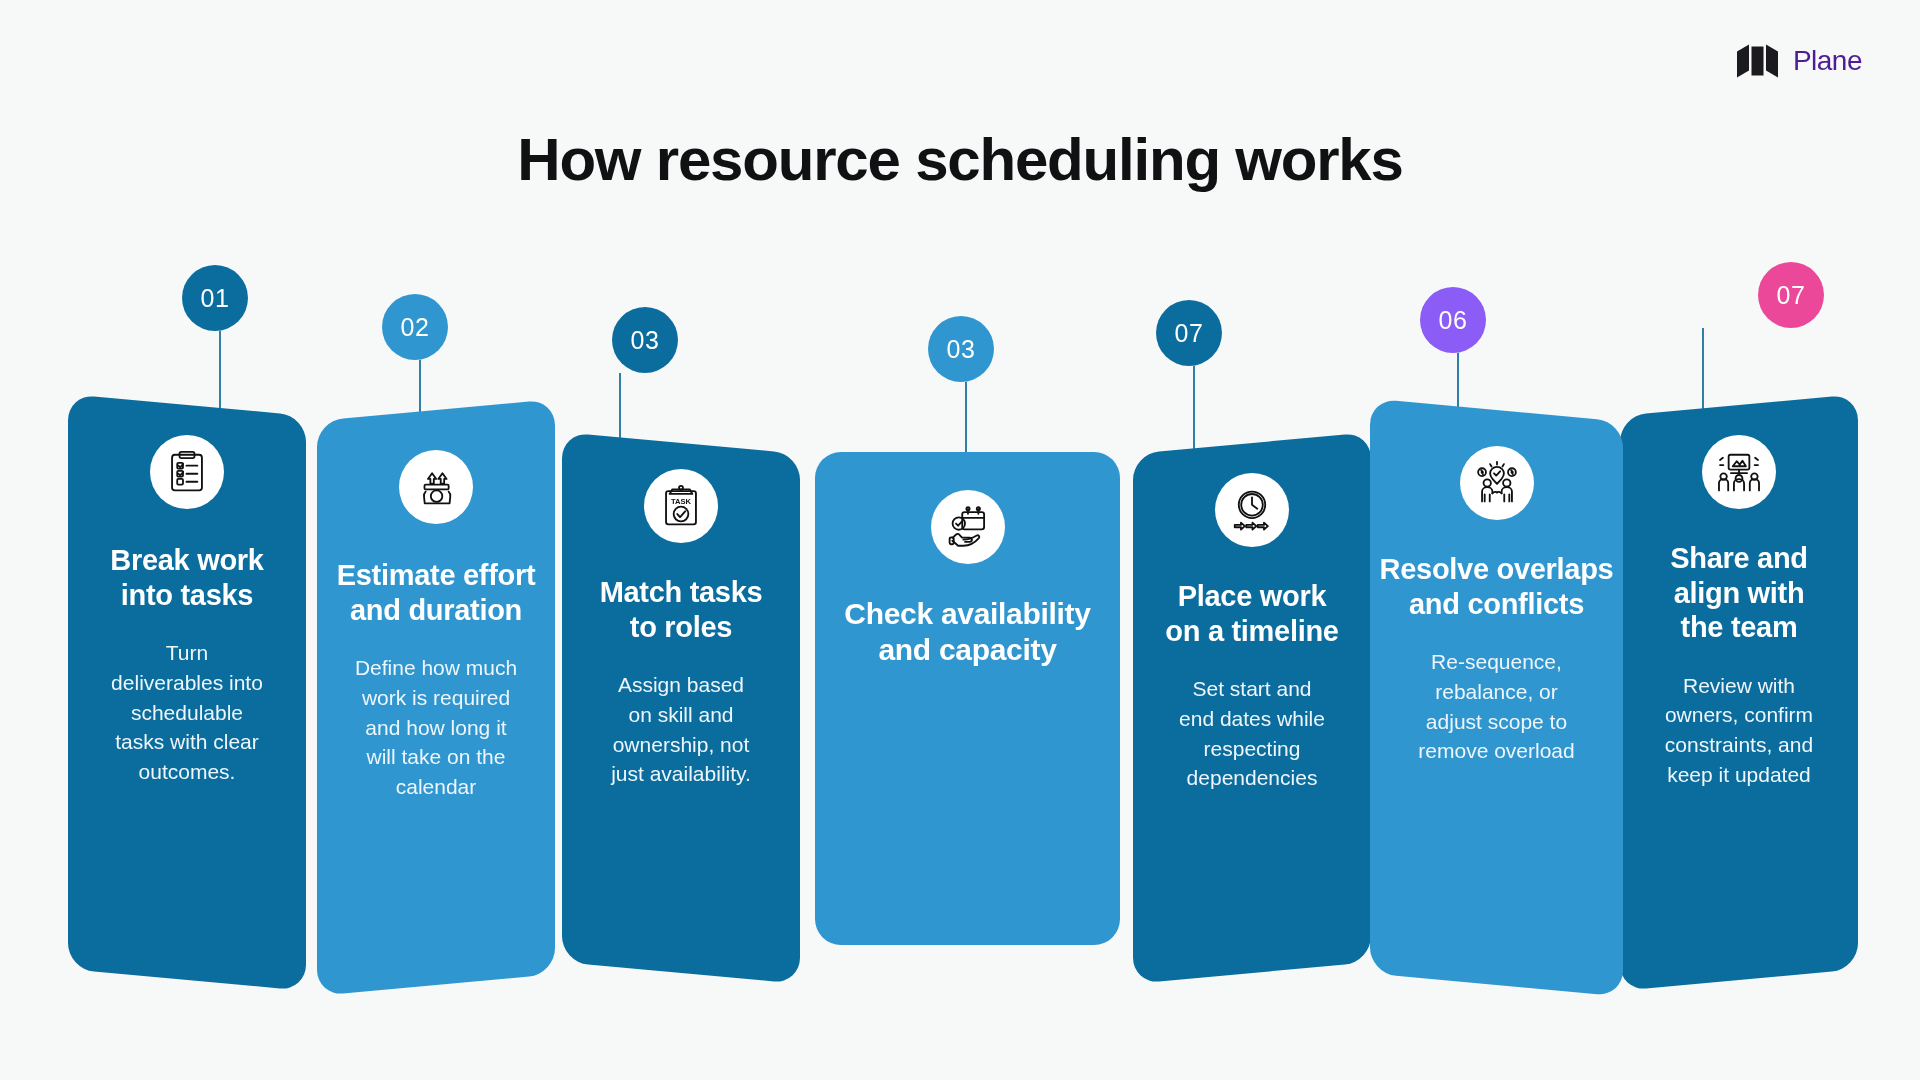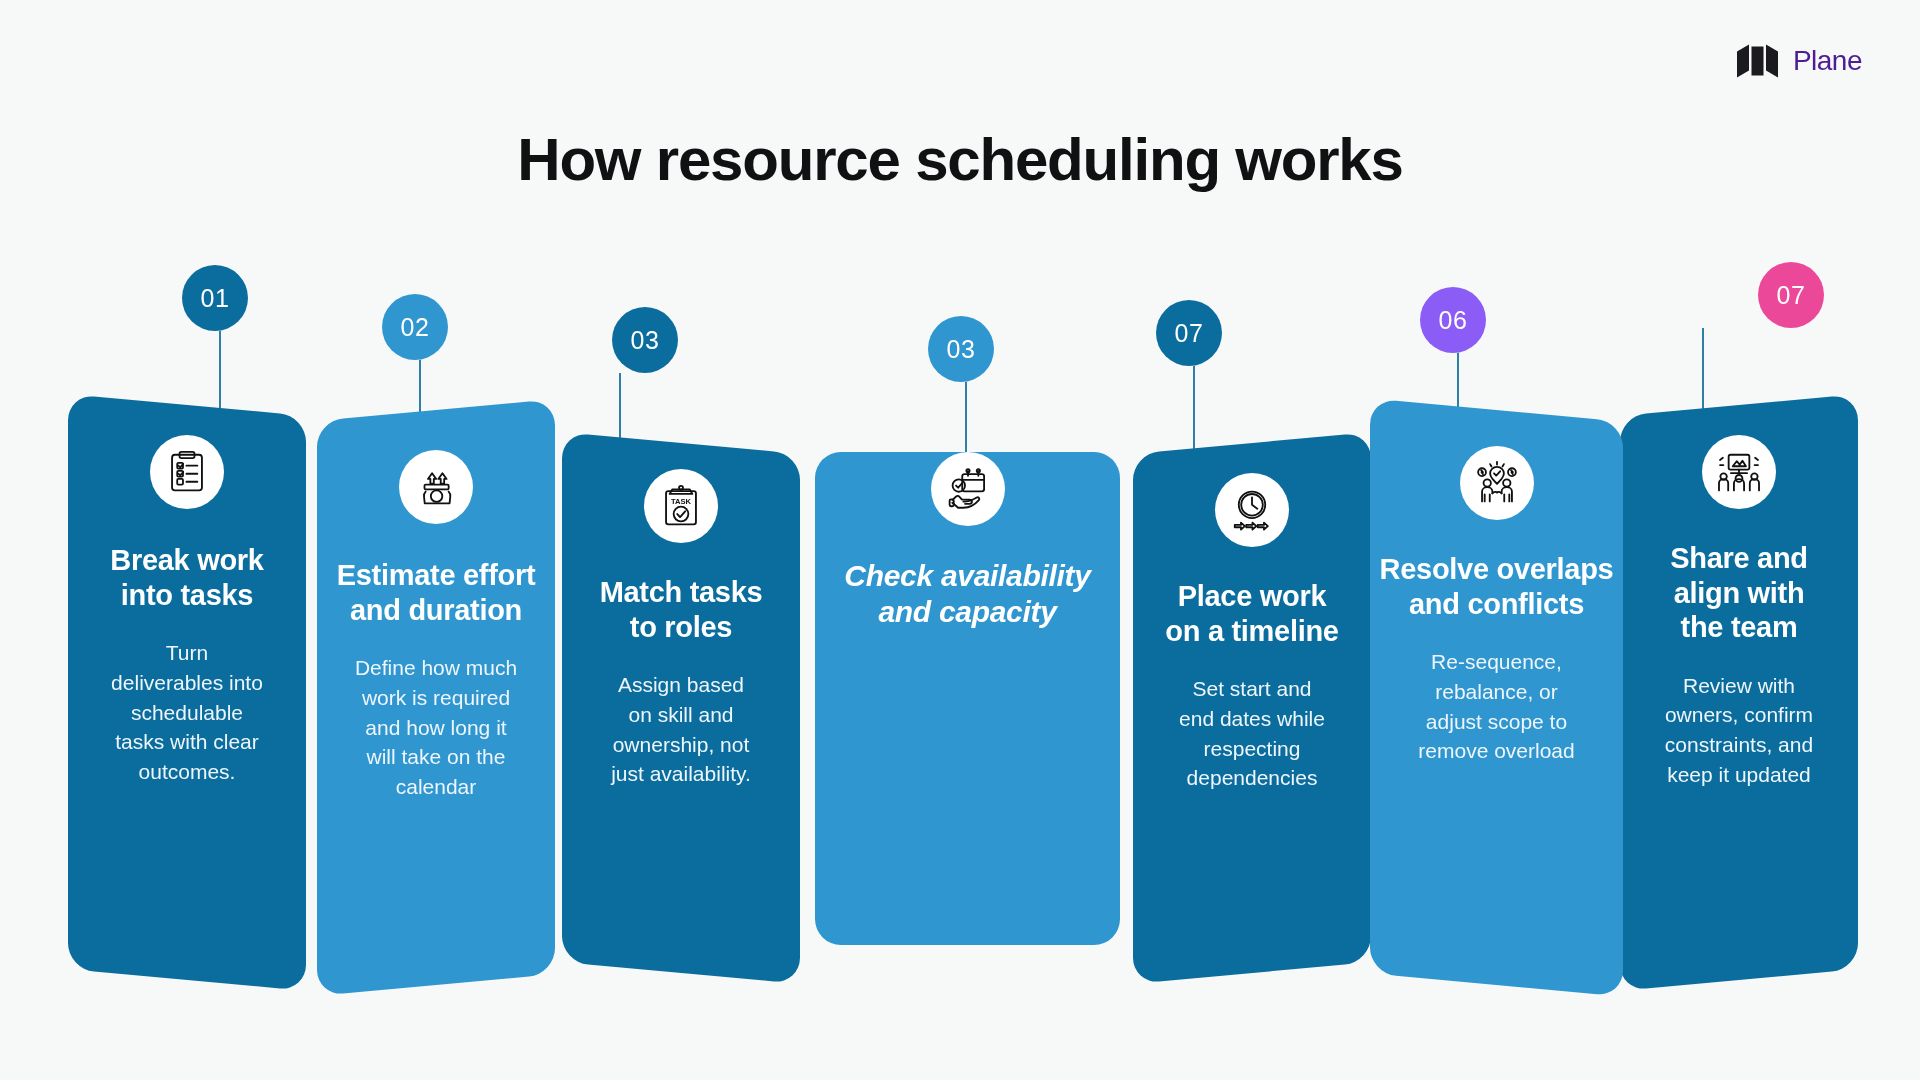--- a/index.html
+++ b/index.html
@@ -158,21 +158,21 @@
 to roles</div>
         <div class="card-desc" style="margin-top: 26px; font-size: 21px;">Assign based
 on skill and
 ownership, not
 just availability.</div>
       </div>
     </div>
     <div class="badge" style="left: 612px; top: 307px; background: rgb(11, 109, 158);">03</div>
     <div class="connector" style="left: 965px; top: 382px; height: 77px; background: rgb(47, 127, 166);"></div>
     <div class="card" style="left: 815px; top: 452px; width: 305px; height: 493px; background: rgb(47, 150, 208); z-index: 30;">
-      <div class="card-inner" style=" font-style: italic;">
+      <div class="card-inner" style="padding-top: 38px;">
         <div class="icon-circle">
     <svg viewBox="0 0 40 40">
       <rect x="15" y="7" width="19" height="15" rx="2" fill="none" stroke="#111" stroke-width="1.6" stroke-linecap="round" stroke-linejoin="round"></rect>
       <line x1="15" y1="12" x2="34" y2="12" fill="none" stroke="#111" stroke-width="1.6" stroke-linecap="round" stroke-linejoin="round"></line>
       <line x1="20" y1="4.5" x2="20" y2="8.5" fill="none" stroke="#111" stroke-width="1.6" stroke-linecap="round" stroke-linejoin="round"></line>
       <line x1="29" y1="4.5" x2="29" y2="8.5" fill="none" stroke="#111" stroke-width="1.6" stroke-linecap="round" stroke-linejoin="round"></line>
       <circle cx="20" cy="4.2" r="1.4" fill="none" stroke="#111" stroke-width="1.6" stroke-linecap="round" stroke-linejoin="round"></circle>
       <circle cx="29" cy="4.2" r="1.4" fill="none" stroke="#111" stroke-width="1.6" stroke-linecap="round" stroke-linejoin="round"></circle>
       <circle cx="12" cy="17" r="5.4" fill="none" stroke="#111" stroke-width="1.6" stroke-linecap="round" stroke-linejoin="round"></circle>
       <path d="M9.6 17 l1.8 1.9 l3.2 -3.6" fill="none" stroke="#111" stroke-width="1.6" stroke-linecap="round" stroke-linejoin="round"></path>

